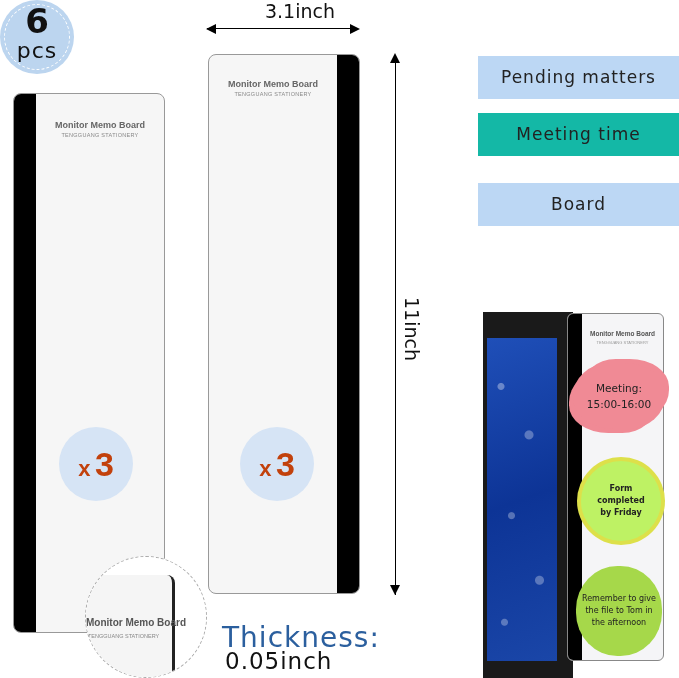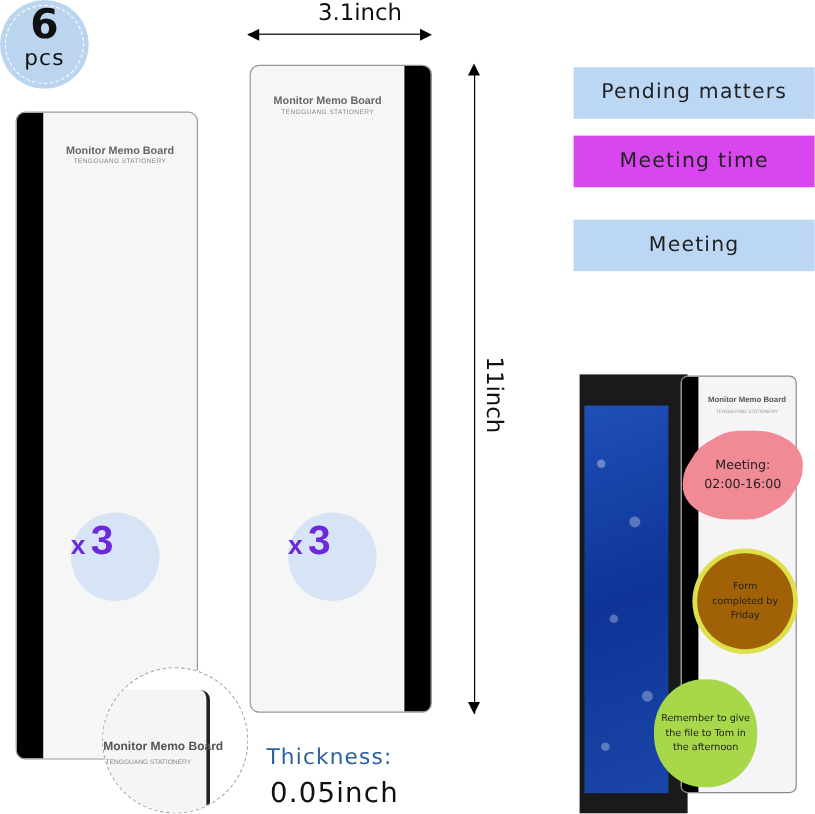--- a/index.html
+++ b/index.html
@@ -3,28 +3,28 @@
 <meta charset="utf-8">
 <style>
   html, body { margin:0; padding:0; background:#ffffff; }
   body { width:679px; height:678px; position:relative; overflow:hidden; font-family:"DejaVu Sans", sans-serif; }
   .abs { position:absolute; }
 
   
   .pcs-badge { left:0; top:0; width:74px; height:74px; border-radius:50%; background:#bcd5ef; }
   .pcs-badge .ring { position:absolute; left:4px; top:4px; right:4px; bottom:4px; border:1px dashed #ffffff; border-radius:50%; }
   .pcs-num { position:absolute; left:0; width:74px; top:2px; text-align:center; font-size:34px; font-weight:bold; color:#111; line-height:38px; }
-  .pcs-txt { position:absolute; left:0; width:74px; top:38px; text-align:center; font-size:18px; color:#111; letter-spacing:1px; }
+  .pcs-txt { position:absolute; left:0; width:74px; top:38px; text-align:center; font-size:22px; color:#111; letter-spacing:1px; }
 
   
   .board { background:#f6f6f6; border:1px solid #999; border-radius:8px; overflow:hidden; box-sizing:border-box; }
   .board .stripe { position:absolute; top:0; bottom:0; width:22px; background:#000; }
   .board .title { position:absolute; width:100%; text-align:center; font-size:9px; font-weight:bold; color:#666; font-family:"Liberation Sans", sans-serif; }
   .board .brand { position:absolute; width:100%; text-align:center; font-size:5.5px; color:#888; font-family:"Liberation Sans", sans-serif; letter-spacing:0.3px; }
-  .qty { position:absolute; width:74px; height:74px; border-radius:50%; background:#d6e4f5; text-align:left; line-height:49px; color:#6d28d9; font-family:"Liberation Sans", sans-serif; font-weight:bold; }
+  .qty { position:absolute; width:74px; height:74px; border-radius:50%; background:#d6e4f5; text-align:center; line-height:74px; color:#c2410c; font-family:"Liberation Sans", sans-serif; font-weight:bold; }
   .qty .x { font-size:22px; }
   .qty .n { font-size:34px; }
 
   .board-left { left:13px; top:93px; width:152px; height:540px; }
   .board-left .stripe { left:0; }
   .board-right { left:208px; top:54px; width:152px; height:540px; }
   .board-right .stripe { right:0; }
 
   
   .dim-h-line { left:207px; top:28px; width:150px; height:1px; background:#000; }
@@ -35,48 +35,48 @@
   .arrow-u { left:390px; top:53px; width:0; height:0; border-left:5px solid transparent; border-right:5px solid transparent; border-bottom:10px solid #000; }
   .arrow-d { left:390px; top:585px; width:0; height:0; border-left:5px solid transparent; border-right:5px solid transparent; border-top:10px solid #000; }
   .dim-v-label { left:372px; top:318px; width:80px; text-align:center; font-size:19px; color:#111; transform:rotate(90deg); transform-origin:center; }
 
   
   .zoom-circle { left:85px; top:556px; width:122px; height:122px; border-radius:50%; border:1px dashed #aaa; background:#fff; overflow:hidden; box-sizing:border-box; }
   .zoom-circle .edge { position:absolute; left:0; top:18px; width:86px; height:120px; background:#f5f5f5; border-top-right-radius:8px; border-right:3px solid #222; }
   .zoom-circle .title { position:absolute; left:0; top:60px; font-size:10px; font-weight:bold; color:#555; font-family:"Liberation Sans", sans-serif; white-space:nowrap; }
   .zoom-circle .brand { position:absolute; left:2px; top:76px; font-size:5.5px; color:#888; font-family:"Liberation Sans", sans-serif; white-space:nowrap; }
 
-  .thick-label { left:222px; top:621px; font-size:18px; color:#2b5f9e; letter-spacing:1px; }
+  .thick-label { left:222px; top:621px; font-size:28px; color:#2b5f9e; letter-spacing:1px; }
   .thick-value { left:225px; top:648px; font-size:23px; color:#111; letter-spacing:1px; }
 
   
   .tag { left:478px; width:201px; height:43px; text-align:center; line-height:43px; font-size:17px; color:#222; letter-spacing:1px; }
   .tag-blue { background:#bcd7f4; }
-  .tag-gray { background:#d946ef; }
+  .tag-gray { background:#14b8a6; }
 
   
   .monitor { left:483px; top:312px; width:90px; height:366px; background:#1a1a1a; }
   .screen { left:487px; top:338px; width:70px; height:323px;
     background:
       radial-gradient(circle at 20% 15%, rgba(255,255,255,0.35) 0 3px, transparent 4px),
       radial-gradient(circle at 60% 30%, rgba(255,255,255,0.3) 0 4px, transparent 5px),
       radial-gradient(circle at 35% 55%, rgba(255,255,255,0.3) 0 3px, transparent 4px),
       radial-gradient(circle at 75% 75%, rgba(255,255,255,0.3) 0 4px, transparent 5px),
       radial-gradient(circle at 25% 88%, rgba(255,255,255,0.3) 0 3px, transparent 4px),
       linear-gradient(160deg, #1f4fb8, #0d3496 50%, #1a46a8);
   }
   .side-board { left:567px; top:313px; width:97px; height:348px; background:#f5f5f7; border:1px solid #888; border-radius:6px; box-sizing:border-box; overflow:hidden; }
   .side-board .stripe { position:absolute; left:0; top:0; bottom:0; width:14px; background:#000; }
   .side-board .title { position:absolute; left:14px; right:0; top:16px; text-align:center; font-size:6.5px; font-weight:bold; color:#555; font-family:"Liberation Sans", sans-serif; }
   .side-board .brand { position:absolute; left:14px; right:0; top:26px; text-align:center; font-size:4px; color:#999; font-family:"Liberation Sans", sans-serif; }
 
   .note { position:absolute; display:flex; align-items:center; justify-content:center; text-align:center; font-family:"DejaVu Sans", sans-serif; color:#222; }
   .note-pink { left:573px; top:363px; width:92px; height:66px; background:#f08a95; border-radius:40% 45% 40% 45% / 50% 45% 50% 45%; font-size:10.5px; line-height:16px; box-shadow: 6px -6px 0 -2px #f08a95, -6px 6px 0 -2px #f08a95; }
-  .note-yellow { left:581px; top:461px; width:80px; height:80px; background:#a16207; border-radius:50%; font-size:8px; line-height:12px; box-shadow: 0 0 0 4px #dde04a; }
-  .note-green { left:548px; top:569px; width:80px; height:84px; background:#a6d84a; border-radius:48%; font-size:8px; line-height:12px; box-shadow: 0 0 0 3px #a6d84a; }
+  .note-yellow { left:581px; top:461px; width:80px; height:80px; background:#bef264; border-radius:50%; font-size:8px; line-height:12px; box-shadow: 0 0 0 4px #dde04a; font-weight: bold; }
+  .note-green { left:579px; top:569px; width:80px; height:84px; background:#a6d84a; border-radius:48%; font-size:8px; line-height:12px; box-shadow: 0 0 0 3px #a6d84a; }
 </style>
 </head>
 <body>
 
 <div class="abs pcs-badge">
   <div class="ring"></div>
   <div class="pcs-num">6</div>
   <div class="pcs-txt">pcs</div>
 </div>
 
@@ -114,30 +114,30 @@
   <div class="edge"></div>
   <div class="title">Monitor Memo Board</div>
   <div class="brand">TENGGUANG STATIONERY</div>
 </div>
 
 <div class="abs thick-label">Thickness:</div>
 <div class="abs thick-value">0.05inch</div>
 
 <div class="abs tag tag-blue" style="top:56px;">Pending matters</div>
 <div class="abs tag tag-gray" style="top:113px;">Meeting time</div>
-<div class="abs tag tag-blue" style="top:183px;">Meeting</div>
+<div class="abs tag tag-blue" style="top:183px;">Board</div>
 
 <div class="abs monitor"></div>
 <div class="abs screen"></div>
 <div class="abs side-board">
   <div class="stripe"></div>
   <div class="title">Monitor Memo Board</div>
   <div class="brand">TENGGUANG STATIONERY</div>
 </div>
 <div class="note note-pink">
-    <span style="width:70px">Meeting: 02:00-16:00</span>
+    <span style="width:70px">Meeting: 15:00-16:00</span>
   </div>
 <div class="note note-yellow">
     <span style="width:56px">Form completed by Friday</span>
   </div>
 <div class="note note-green">
     <span style="width:74px">Remember to give the file to Tom in the afternoon</span>
   </div>
 
 </body></html>

